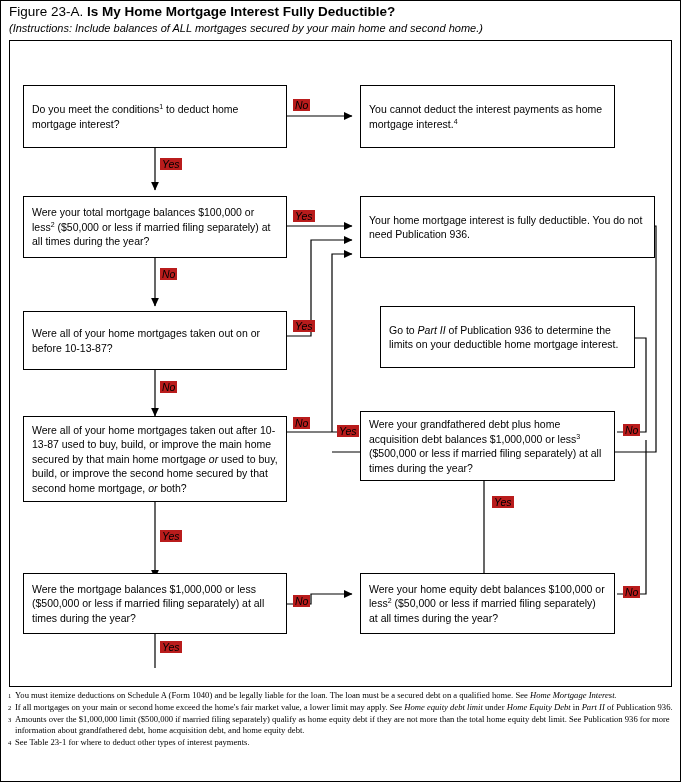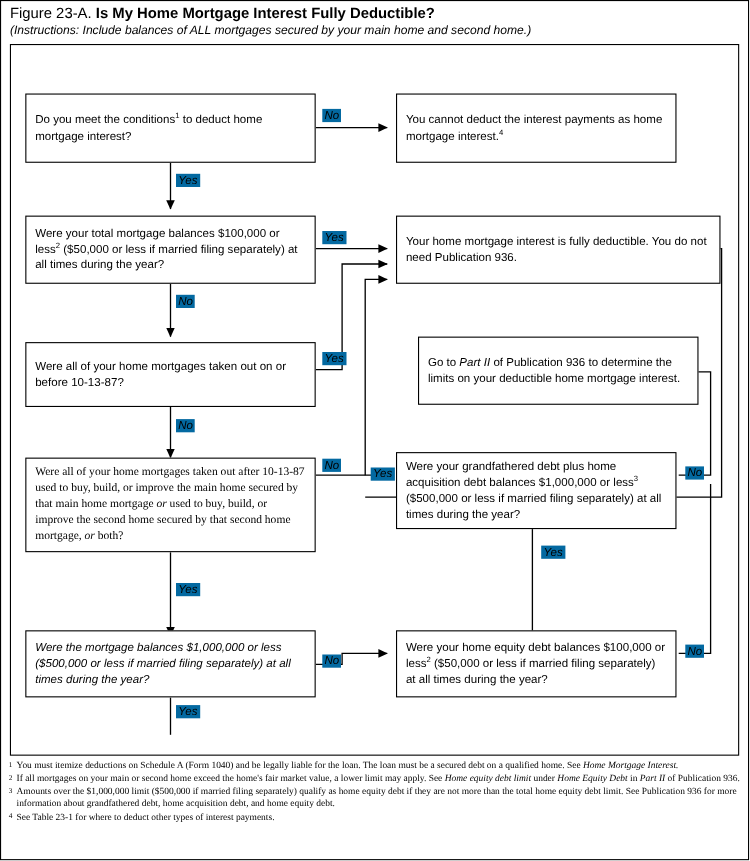--- a/index.html
+++ b/index.html
@@ -39,21 +39,21 @@
     padding:0 8px;font-size:10.5px;line-height:14.5px;width:100%;
   }
   .node .txt sup{font-size:7px;vertical-align:super;line-height:0;}
   .node .txt i{font-style:italic;}
   .start-here{
     position:absolute;left:78px;top:64px;
     font-size:10.5px;font-style:italic;font-weight:bold;margin-top:44px;
   }
   .edge-label{
     position:absolute;font-size:10.5px;font-style:italic;
-    background:#0369a1;padding:0 2px;white-space:nowrap;
+    background:#b91c1c;padding:0 2px;white-space:nowrap;
   }
   
   .footnotes{
     position:absolute;left:8px;top:690px;width:666px;
     font-size:8.6px;line-height:11.4px;
   }
   .fn{margin:0 0 0.5px 0;text-indent:0;padding-left:7px;position:relative;font-family:Liberation Serif, serif;}
   .fn sup{position:absolute;left:0;top:0px;font-size:6.6px;}
   .fn i{font-style:italic;}
 </style>
@@ -131,29 +131,29 @@
 </div>
 
 <div class="node" style="left:23px;top:311px;width:264px;height:59px;">
   <div class="txt">Were all of your home mortgages taken out on or before 10-13-87?</div>
 </div>
 
 <div class="node" style="left:380px;top:306px;width:255px;height:62px;">
   <div class="txt">Go to <i>Part II</i> of Publication 936 to determine the limits on your deductible home mortgage interest.</div>
 </div>
 
-<div class="node" style="left:23px;top:416px;width:264px;height:86px;font-family:Liberation Serif, serif;">
+<div class="node" style="left:23px;top:416px;width:264px;height:86px;">
   <div class="txt">Were all of your home mortgages taken out after 10-13-87 used to buy, build, or improve the main home secured by that main home mortgage <i>or</i> used to buy, build, or improve the second home secured by that second home mortgage, <i>or</i> both?</div>
 </div>
 
 <div class="node" style="left:360px;top:411px;width:255px;height:70px;">
   <div class="txt">Were your grandfathered debt plus home acquisition debt balances $1,000,000 or less<sup>3</sup> ($500,000 or less if married filing separately) at all times during the year?</div>
 </div>
 
-<div class="node" style="left:23px;top:573px;width:264px;height:61px;font-style:italic;">
+<div class="node" style="left:23px;top:573px;width:264px;height:61px;">
   <div class="txt">Were the mortgage balances $1,000,000 or less ($500,000 or less if married filing separately) at all times during the year?</div>
 </div>
 
 <div class="node" style="left:360px;top:573px;width:255px;height:61px;">
   <div class="txt">Were your home equity debt balances $100,000 or less<sup>2</sup> ($50,000 or less if married filing separately) at all times during the year?</div>
 </div>
 
 <div class="edge-label" style="left:293px;top:99px;">No</div>
 <div class="edge-label" style="left:160px;top:158px;">Yes</div>
 <div class="edge-label" style="left:293px;top:210px;">Yes</div>

